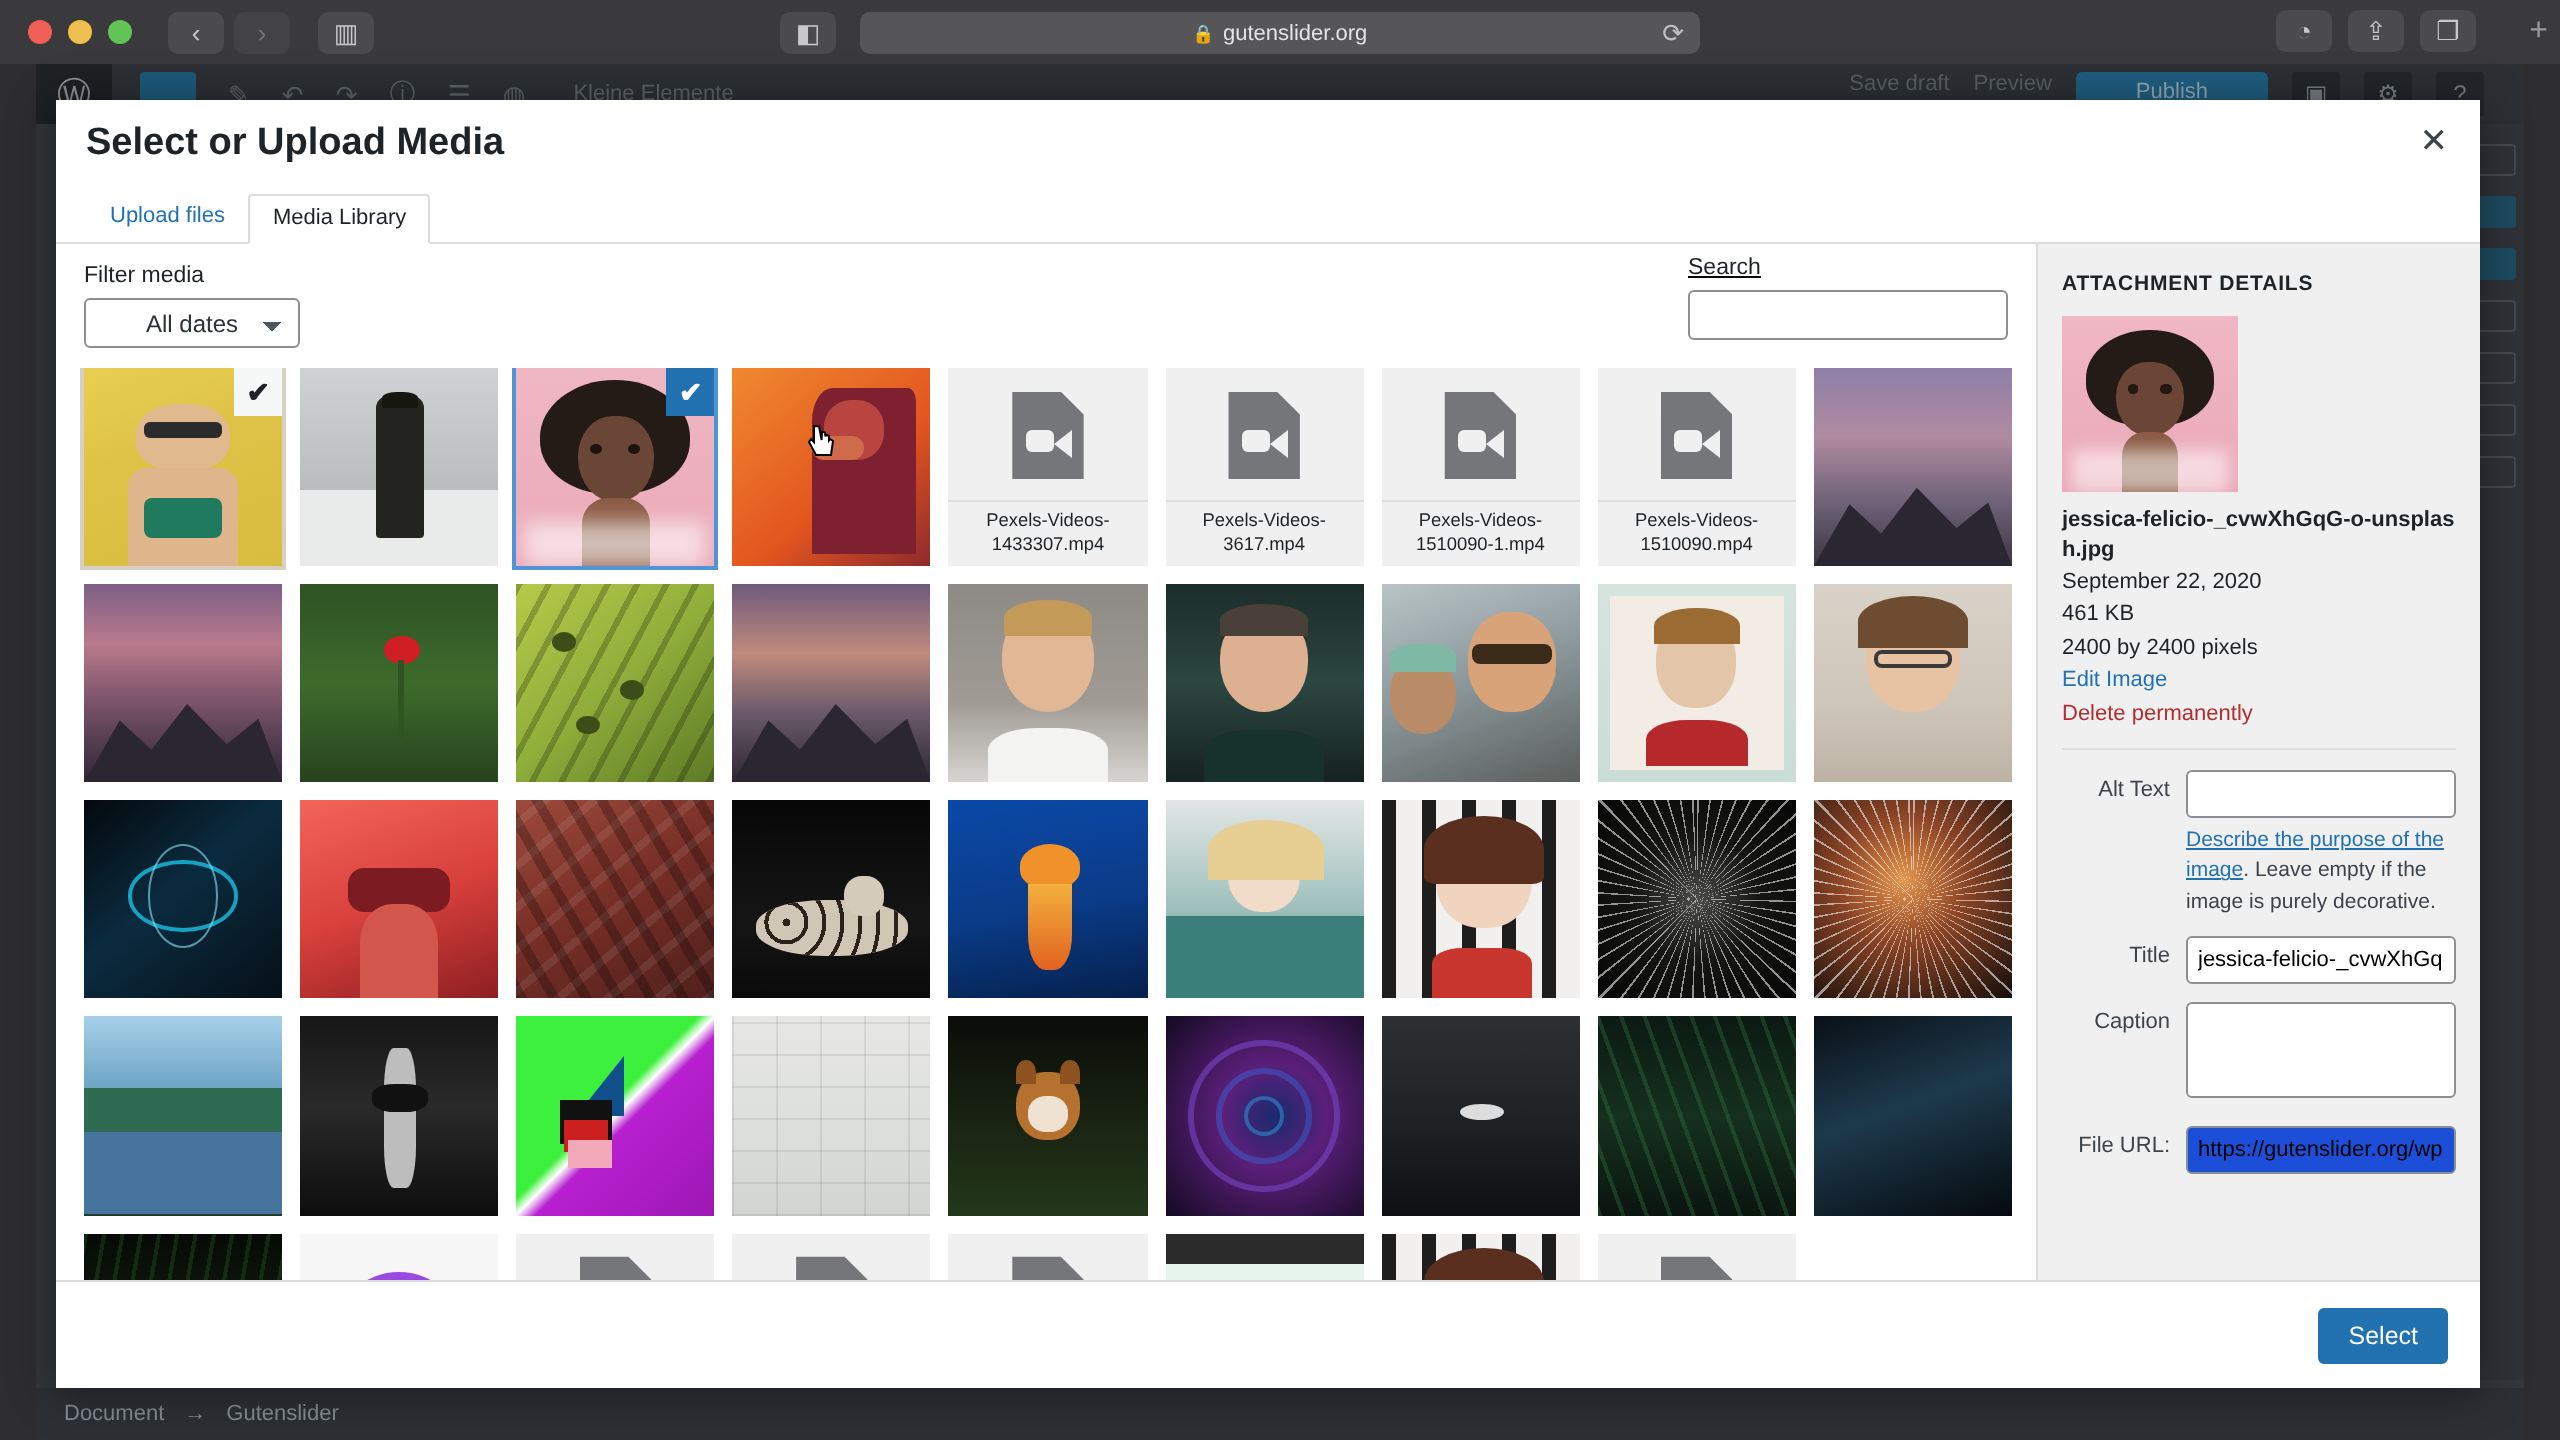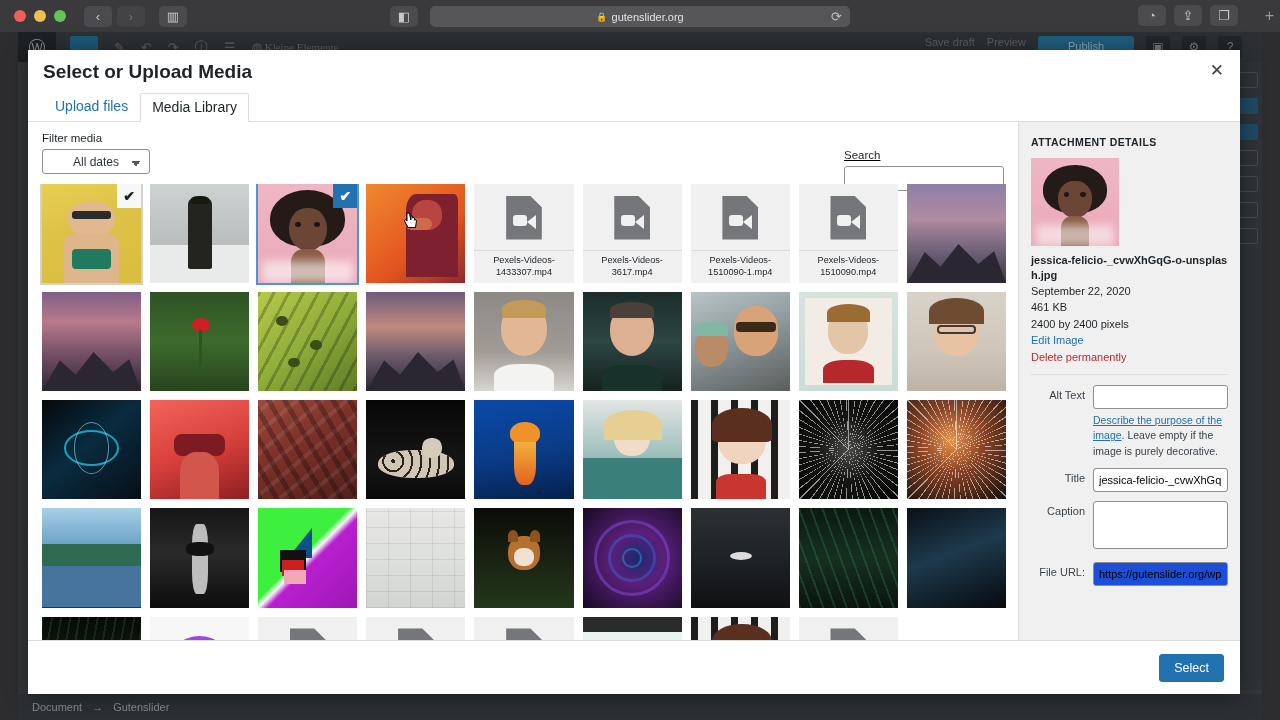--- a/index.html
+++ b/index.html
@@ -54,21 +54,21 @@
     position: absolute; left: 18px; top: 32px; width: 1244px; height: 30px;
     background: #2c3034; display: flex; align-items: center;
     color: #6a7076; font-size: 11px;
   }
   .wp-logo {
     width: 38px; height: 30px; background: #1d2124; color: #8b9096;
     display: flex; align-items: center; justify-content: center; font-size: 17px;
   }
   .wp-blue-sq { width: 28px; height: 22px; background: #1d5a7a; margin-left: 14px; border-radius: 2px;}
   .wp-ico { margin-left: 16px; color: #5d646a; font-size: 13px; }
-  .wp-crumb { margin-left: 2px; color: #5d646a; font-size: 11px; font-family: Liberation Serif, serif; }
+  .wp-crumb { margin-left: 24px; color: #5d646a; font-size: 11px; }
   .wp-right { position: absolute; right: 20px; display: flex; align-items: flex-start; gap: 12px; }
   .wp-txt { color: #595f65; font-size: 11px; }
   .wp-update { background: #1f5f80; color: #8ba9b9; padding: 4px 30px; border-radius: 3px; font-size: 11px;}
   .wp-sq-ico { width: 24px; height: 22px; background: #22262a; border-radius: 2px; color:#777d83;
                display:flex;align-items:center;justify-content:center;font-size:12px;}
 
   #wp-sidebar-right {
     position: absolute; right: 18px; top: 62px; width: 28px; height: 628px;
     background: #2f3337;
   }
@@ -97,21 +97,21 @@
   #modal-close {
     position: absolute; right: 16px; top: 12px;
     font-size: 17px; color: #3c434a; cursor: pointer; line-height: 1;
   }
   #modal-tabs {
     height: 26px; display: flex; align-items: flex-end;
     padding-left: 15px; border-bottom: 1px solid #dcdcde;
     flex: 0 0 auto;
   }
   .mtab {
-    font-size: 14px; color: #2271b1; padding: 4px 11px 5px 11px;
+    font-size: 11px; color: #2271b1; padding: 4px 11px 5px 11px;
     border: 1px solid transparent; cursor: pointer; line-height: 1.3;
   }
   .mtab.active {
     color: #1d2327; background: #fff;
     border: 1px solid #dcdcde; border-bottom-color: #fff;
     margin-bottom: -1px; border-radius: 2px 2px 0 0;
   }
   #modal-body { flex: 1 1 auto; display: flex; min-height: 0; position: relative; }
 
   #media-main { flex: 1 1 auto; display: flex; flex-direction: column; min-width: 0; }
@@ -125,21 +125,21 @@
     padding: 0 6px; color: #2c3338;
     appearance: none; -webkit-appearance: none;
     background-image:
       linear-gradient(45deg, transparent 50%, #50575e 50%),
       linear-gradient(135deg, #50575e 50%, transparent 50%);
     background-position: calc(100% - 13px) 11px, calc(100% - 8px) 11px;
     background-size: 5px 5px, 5px 5px;
     background-repeat: no-repeat;
     text-align: center;
   }
-  #search-wrap { position: absolute; right: 14px; top: 27px; width: 160px; text-decoration: underline; }
+  #search-wrap { position: absolute; right: 14px; top: 6px; width: 160px; text-decoration: underline; }
   .search-label { font-size: 11.5px; color: #1d2327; margin-bottom: 5px; }
   #search-input {
     width: 160px; height: 25px; border: 1px solid #8c8f94; border-radius: 3px;
     font-size: 12px; padding: 0 6px; font-family: "Liberation Sans", sans-serif;
   }
 
   #grid-scroll {
     flex: 1 1 auto; overflow: hidden; padding: 0 12px 0 14px; position: relative;
   }
   #grid {

